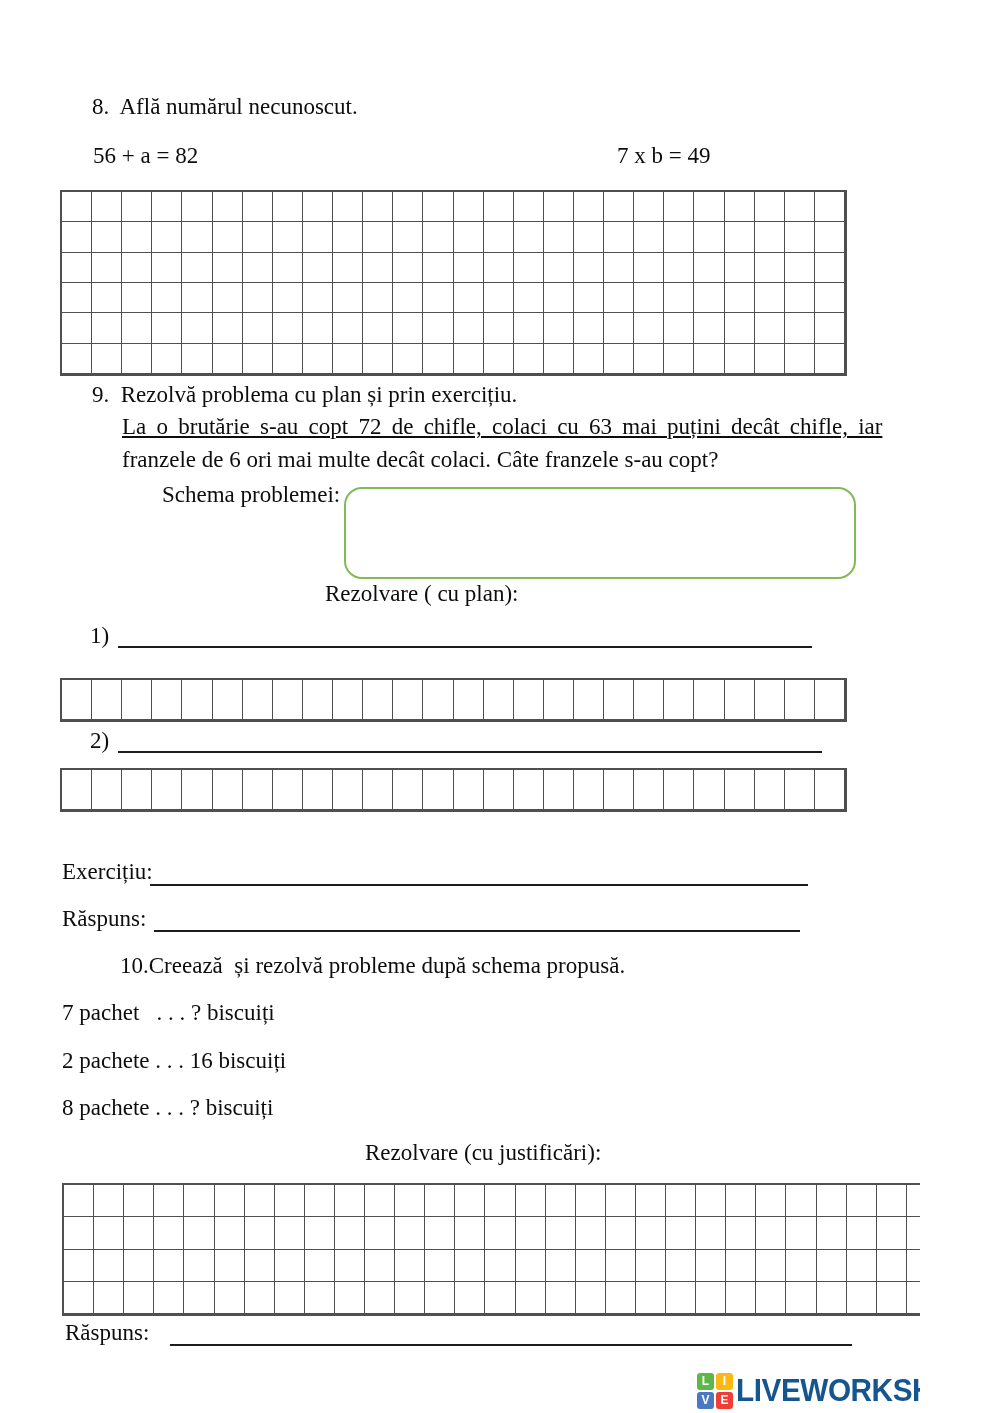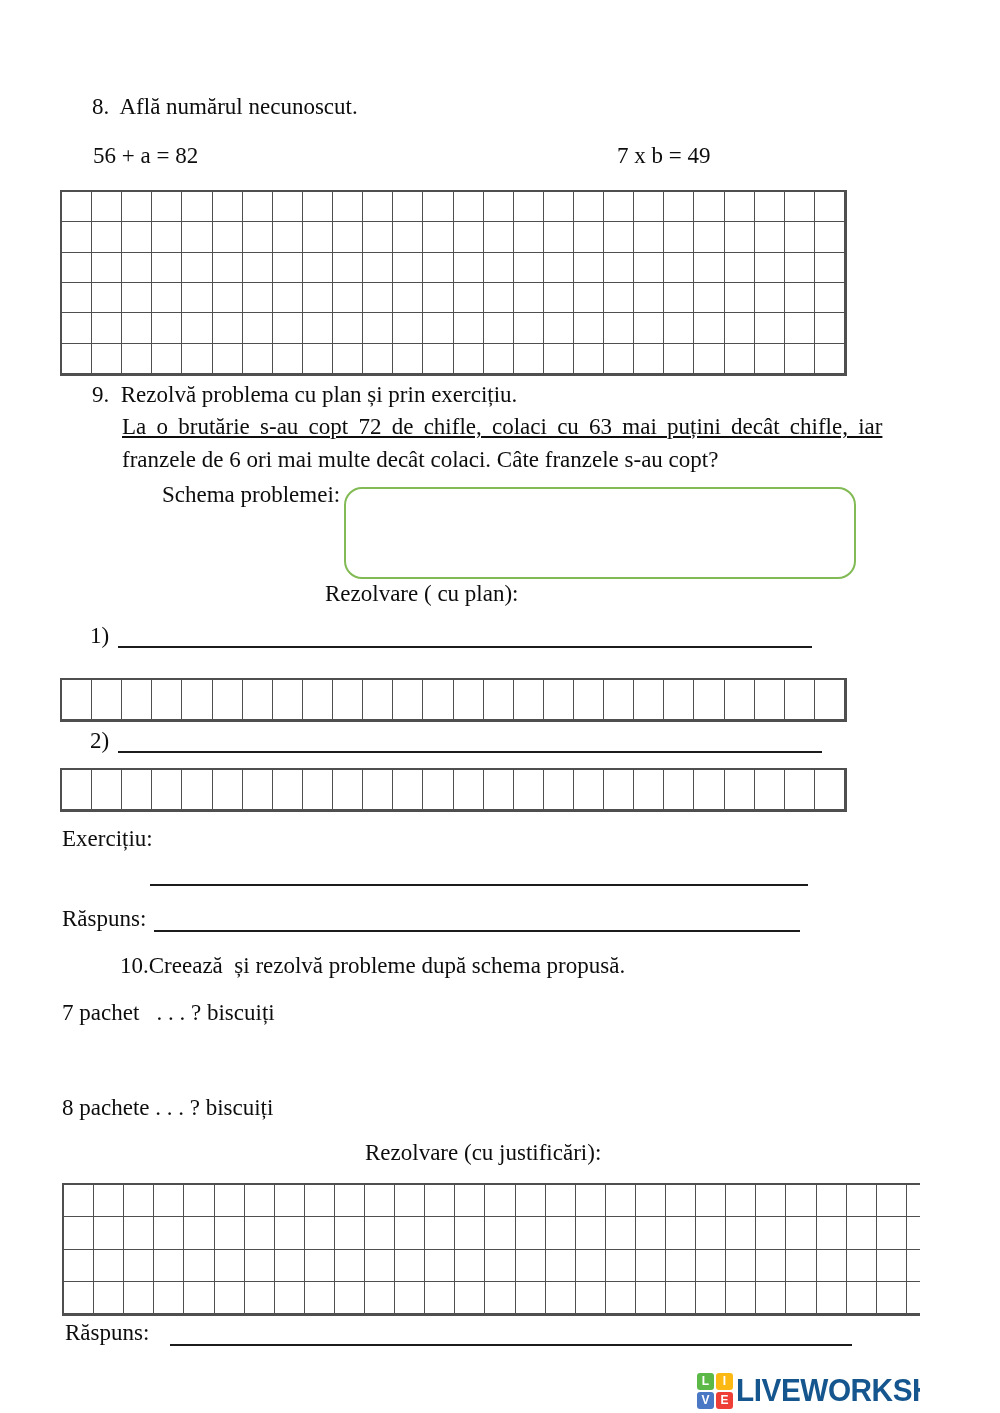--- a/index.html
+++ b/index.html
@@ -294,29 +294,30 @@
       <div></div>
       <div></div>
       <div></div>
       <div></div>
       <div></div>
       <div></div>
       <div></div>
       <div></div>
     </div>
 
-  <div class="abs txt" style="left:62px; top:826px;">Exercițiu:</div>
+  <div class="abs txt" style="left:62px; top:859px;">Exercițiu:</div>
   <div class="abs underline" style="left:150px; top:858px; width:658px; height:28px;"></div>
 
   <div class="abs txt" style="left:62px; top:906px;">Răspuns:</div>
   <div class="abs underline" style="left:154px; top:904px; width:646px; height:28px;"></div>
 
   <div class="abs txt" style="left:120px; top:953px;">10.Creează  și rezolvă probleme după schema propusă.</div>
 
   <div class="abs txt" style="left:62px; top:1000px;">7 pachet   . . . ? biscuiți</div>
+  <div class="abs txt" style="left:62px; top:1048px;">2 pachete . . . 16 biscuiți</div>
   <div class="abs txt" style="left:62px; top:1095px;">8 pachete . . . ? biscuiți</div>
 
   <div class="abs txt" style="left:365px; top:1140px;">Rezolvare (cu justificări):</div>
 
   <div class="abs grid" style="left: 62px; top: 1183px; width: 877px; height: 133px; grid-template-columns: repeat(29, 1fr); grid-template-rows: repeat(4, 1fr);">
       <div></div>
       <div></div>
       <div></div>
       <div></div>
       <div></div>

